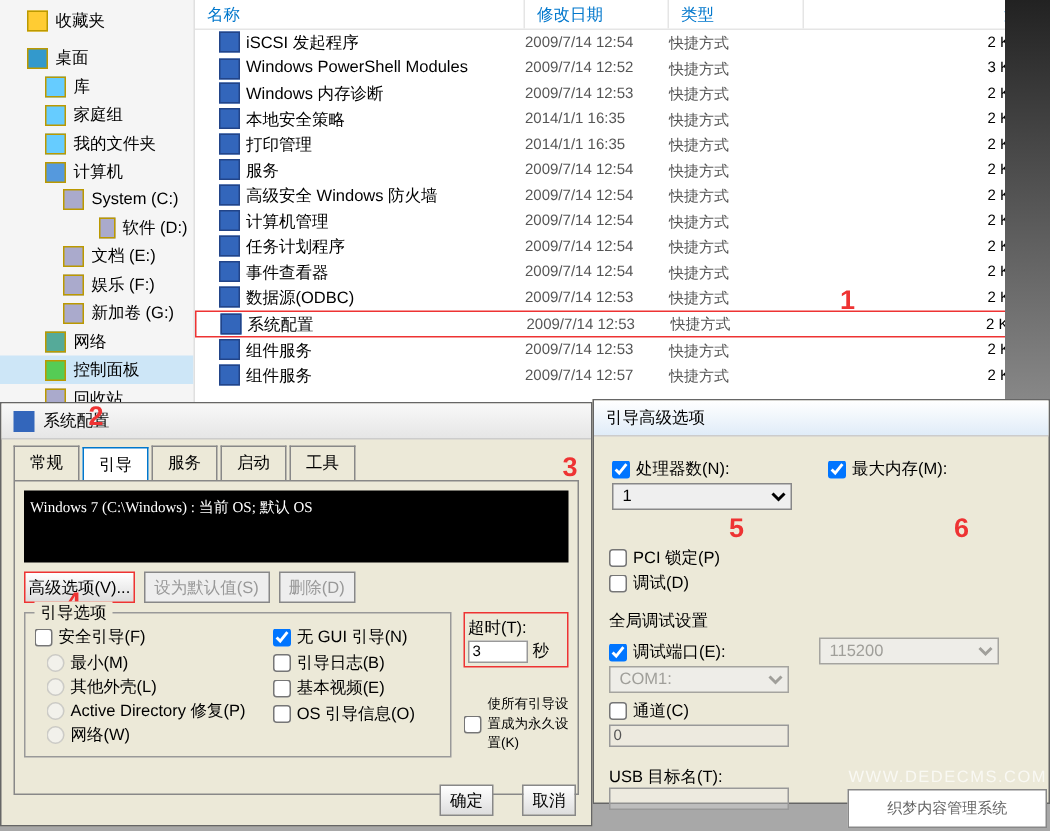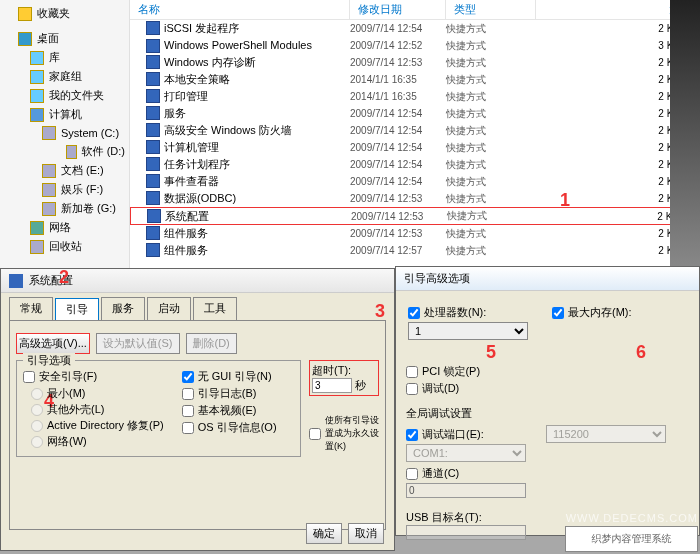--- a/index.html
+++ b/index.html
@@ -42,21 +42,21 @@
 .wbtn{padding:2px 6px;border:1px solid #888;background:linear-gradient(#fff,#ddd);cursor:pointer;font-size:11px}
 .wbtn.d{color:#999;background:#eee}
 .hl{border:1px solid #e33;padding-inline:2px}
 .grp{border:1px solid #999;padding:6px;font-size:10px;position:relative}
 .grp>legend{position:absolute;top:-8px;left:6px;background:#ece9d8;padding:0 4px}
 .ck{display:flex;align-items:center;gap:4px;font-size:10px;margin:2px 0}
 .r{display:flex;align-items:center;gap:4px;font-size:10px;margin:1px 8px}
 input[type=checkbox],input[type=radio]{width:12px;height:12px}
 input[type=text]{border:1px solid #999;padding:1px 2px;font-size:10px}
 .anno{position:absolute;color:#e33;font-size:18px;font-weight:bold}
-.dlg-btns{position:absolute;bottom:6px;right:10px;display:flex;gap:6px}
+.dlg-btns{position:absolute;bottom:6px;right:10px;display:flex;gap:19px}
 
 .adv{position:absolute;left:395px;top:266px;width:305px;height:270px;background:#ece9d8;border:1px solid #666}
 .adv-title{background:linear-gradient(#fff,#e0ecf8);padding:4px 8px;border-bottom:1px solid #ccc}
 .adv-body{padding:10px}
 .row2{display:flex;gap:20px}
 .ctl{border:none}
 select,input.num{width:120px;border:1px solid #888;padding:1px 2px;font-size:11px}
 .watermark{position:absolute;right:2px;bottom:2px;width:133px;height:26px;background:#fff;border:1px solid #888;font-size:10px;display:flex;align-items:center;justify-content:center;color:#666}
 .wm2{position:absolute;right:2px;bottom:30px;font-size:11px;color:rgba(255,255,255,.7);letter-spacing:1px}
 </style>
@@ -107,20 +107,24 @@
         <span>娱乐 (F:)</span>
       </div>
     <div class="sb-item l2" style="padding-left:42px">
         <span class="sb-icon drv"></span>
         <span>新加卷 (G:)</span>
       </div>
     <div class="sb-item l2">
         <span class="sb-icon net"></span>
         <span>网络</span>
       </div>
+    <div class="sb-item l2 sel">
+        <span class="sb-icon cp"></span>
+        <span>控制面板</span>
+      </div>
     <div class="sb-item l2">
         <span class="sb-icon drv"></span>
         <span>回收站</span>
       </div>
   </div>
   <div class="filelist">
     <div class="fl-header">
       <span class="col-name">名称</span>
       <span class="col-date">修改日期</span>
       <span class="col-type">类型</span>
@@ -266,20 +270,21 @@
     </div>
   <div class="tabs">
     <div class="tab">常规</div>
     <div class="tab active">引导</div>
     <div class="tab">服务</div>
     <div class="tab">启动</div>
     <div class="tab">工具</div>
     <span class="anno" style="left:58px;top:-2px">2</span>
   </div>
   <div class="tab-body">
+    <div class="bootlist">Windows 7 (C:\Windows) : 当前 OS; 默认 OS</div>
     <span class="anno" style="left:34px;top:70px">4</span>
     <div class="btnrow">
       <button class="wbtn hl">高级选项(V)...</button>
       <button class="wbtn d">设为默认值(S)</button>
       <button class="wbtn d">删除(D)</button>
     </div>
     <div style="display:flex;gap:8px">
       <div class="grp" style="flex:1">
         <legend>引导选项</legend>
         <div style="display:flex;gap:10px">

